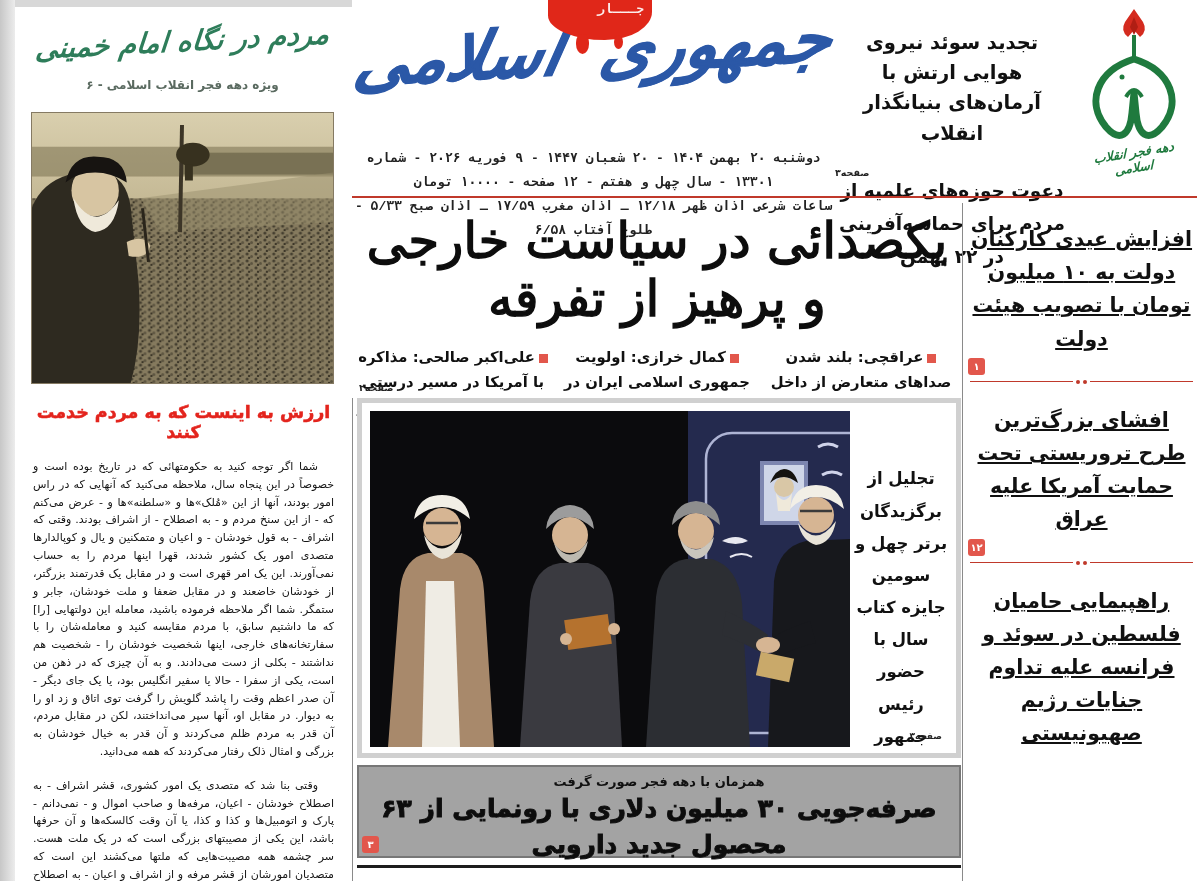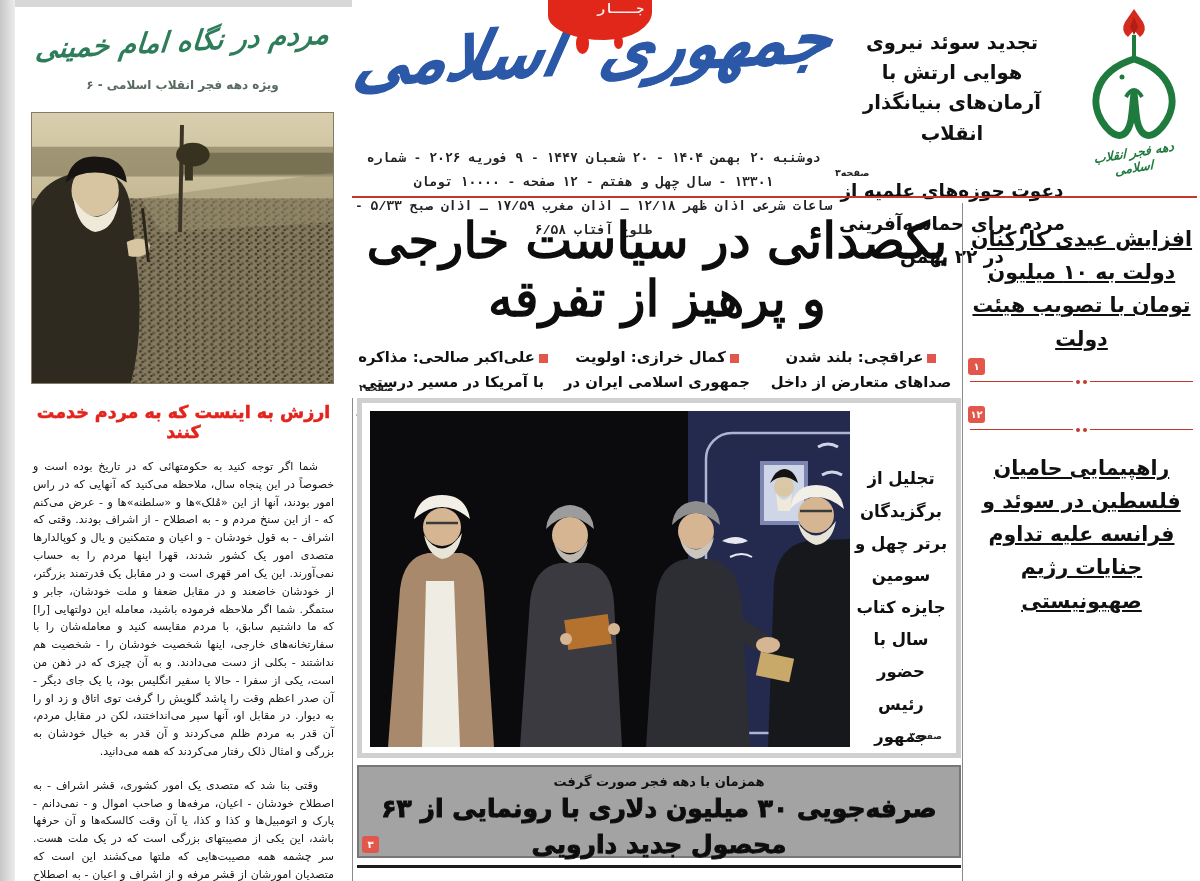--- a/index.html
+++ b/index.html
@@ -201,20 +201,21 @@
       <div class="badge">۱</div>
     </div>
     <div class="sb-divider">
         <div class="line"></div>
         <div class="dot"></div>
         <div class="dot"></div>
         <div class="line"></div>
       </div>
 
     <div class="sb-item">
+      <div class="h">افشای بزرگ‌ترین طرح تروریستی تحت حمایت آمریکا علیه عراق</div>
       <div class="badge">۱۲</div>
     </div>
     <div class="sb-divider">
         <div class="line"></div>
         <div class="dot"></div>
         <div class="dot"></div>
         <div class="line"></div>
       </div>
 
     <div class="sb-item">

